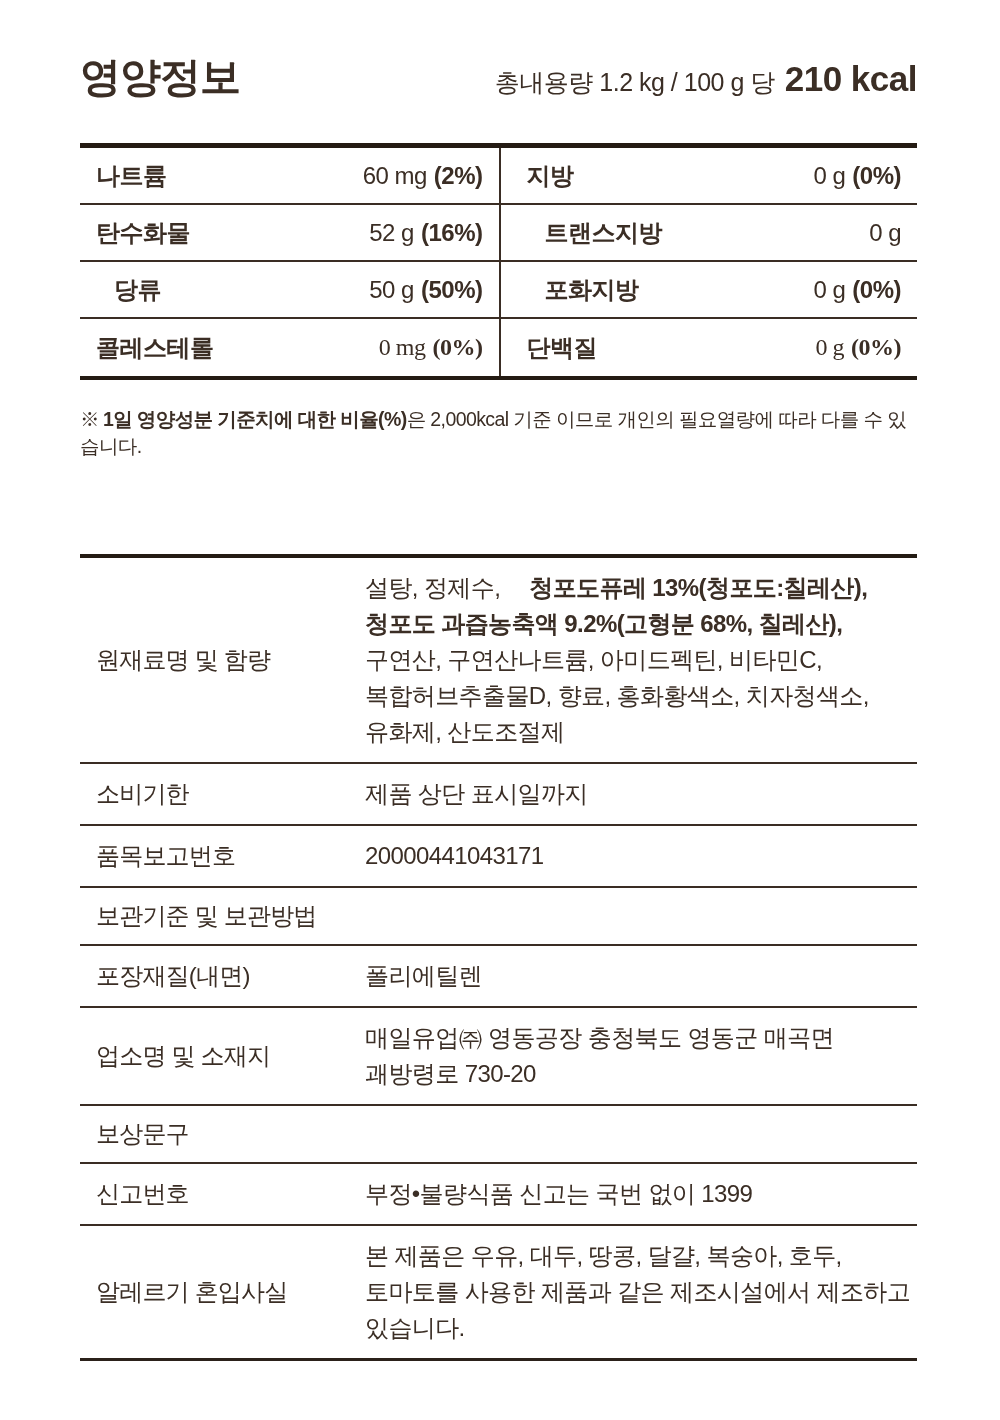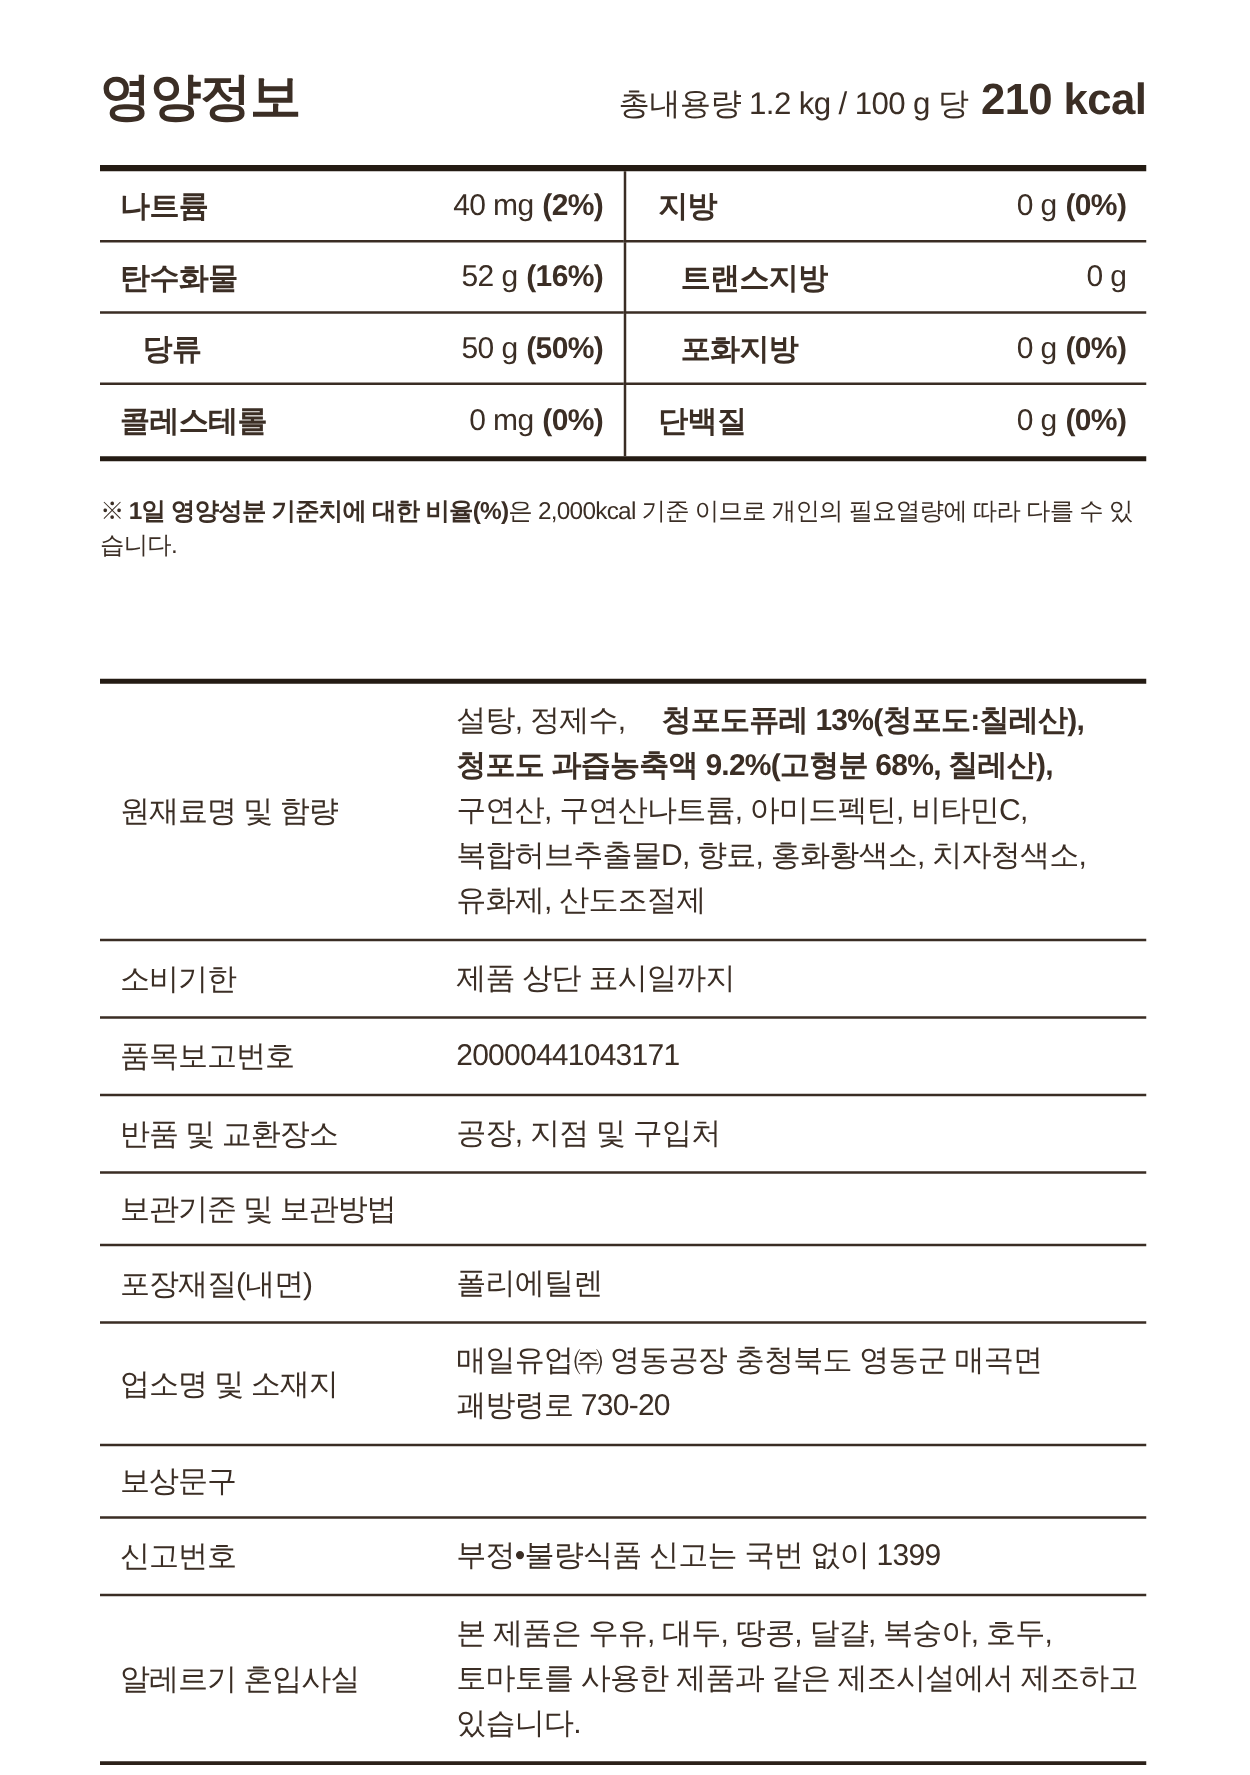--- a/index.html
+++ b/index.html
@@ -12,35 +12,35 @@
   .page{padding:50px 83px 0 80px;}
 
   
   .hdr{display:flex;justify-content:space-between;align-items:baseline;}
   .hdr-title{font-size:41px;font-weight:700;letter-spacing:-1px;}
   .hdr-serving{font-size:25px;letter-spacing:-0.5px;}
   .hdr-kcal{font-size:35px;font-weight:700;margin-left:10px;letter-spacing:-0.5px;}
 
   
   .ntable{
-    margin-top:27px;
+    margin-top:38px;
     border-top:5px solid #241b13;
     border-bottom:4px solid #241b13;
     display:grid;
     grid-template-columns:1fr 1fr;
   }
   .ncell{
     height:57px;
     display:flex;align-items:center;justify-content:space-between;
     padding:0 16px;
     border-bottom:2px solid #3a2d24;
     box-sizing:border-box;
   }
   .ncell.rcol{border-left:2px solid #3a2d24;padding-left:26px;}
-  .ncell.lastrow{border-bottom:none;}
+  .ncell.lastrow{border-bottom:none;font-family:Liberation Serif, serif;}
   .ncell.indent .nlabel{padding-left:18px;}
   .nlabel{font-size:24px;font-weight:700;letter-spacing:-0.5px;}
   .nvalue{font-size:24px;letter-spacing:-0.5px;white-space:nowrap;}
   .nvalue b{font-weight:700;margin-left:7px;}
   .nvalue b:empty{display:none;}
 
   
   .footnote{margin-top:26px;font-size:19.5px;letter-spacing:-0.6px;}
   .footnote b{font-weight:700;}
   .footnote .mark{margin-right:4px;}
@@ -80,21 +80,21 @@
   <div class="hdr">
     <div class="hdr-title">영양정보</div>
     <div>
       <span class="hdr-serving">총내용량 1.2 kg / 100 g 당</span><span class="hdr-kcal">210 kcal</span>
     </div>
   </div>
 
   <div class="ntable">
     <div class="ncell">
       <span class="nlabel">나트륨</span>
-      <span class="nvalue"><span>40 mg</span><b>(2%)</b></span>
+      <span class="nvalue"><span>60 mg</span><b>(2%)</b></span>
     </div>
     <div class="ncell rcol">
       <span class="nlabel">지방</span>
       <span class="nvalue"><span>0 g</span><b>(0%)</b></span>
     </div>
 
     <div class="ncell">
       <span class="nlabel">탄수화물</span>
       <span class="nvalue"><span>52 g</span><b>(16%)</b></span>
     </div>
@@ -138,24 +138,20 @@
     <div class="drow">
       <div class="dlabel">소비기한</div>
       <div class="dvalue">제품 상단 표시일까지</div>
     </div>
 
     <div class="drow">
       <div class="dlabel">품목보고번호</div>
       <div class="dvalue">20000441043171</div>
     </div>
 
-    <div class="drow">
-      <div class="dlabel">반품 및 교환장소</div>
-      <div class="dvalue">공장, 지점 및 구입처</div>
-    </div>
 
     <div class="drow">
       <div class="dlabel">보관기준 및 보관방법</div>
     </div>
 
     <div class="drow">
       <div class="dlabel">포장재질(내면)</div>
       <div class="dvalue">폴리에틸렌</div>
     </div>
 

